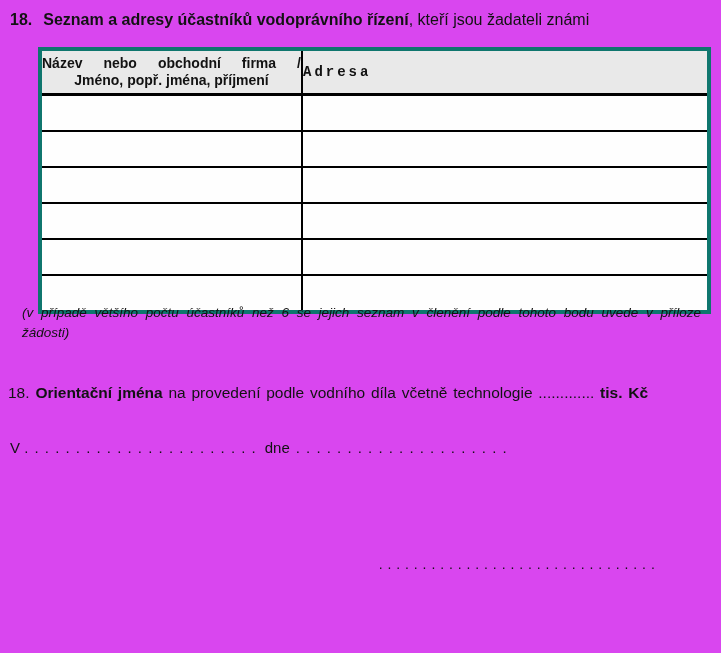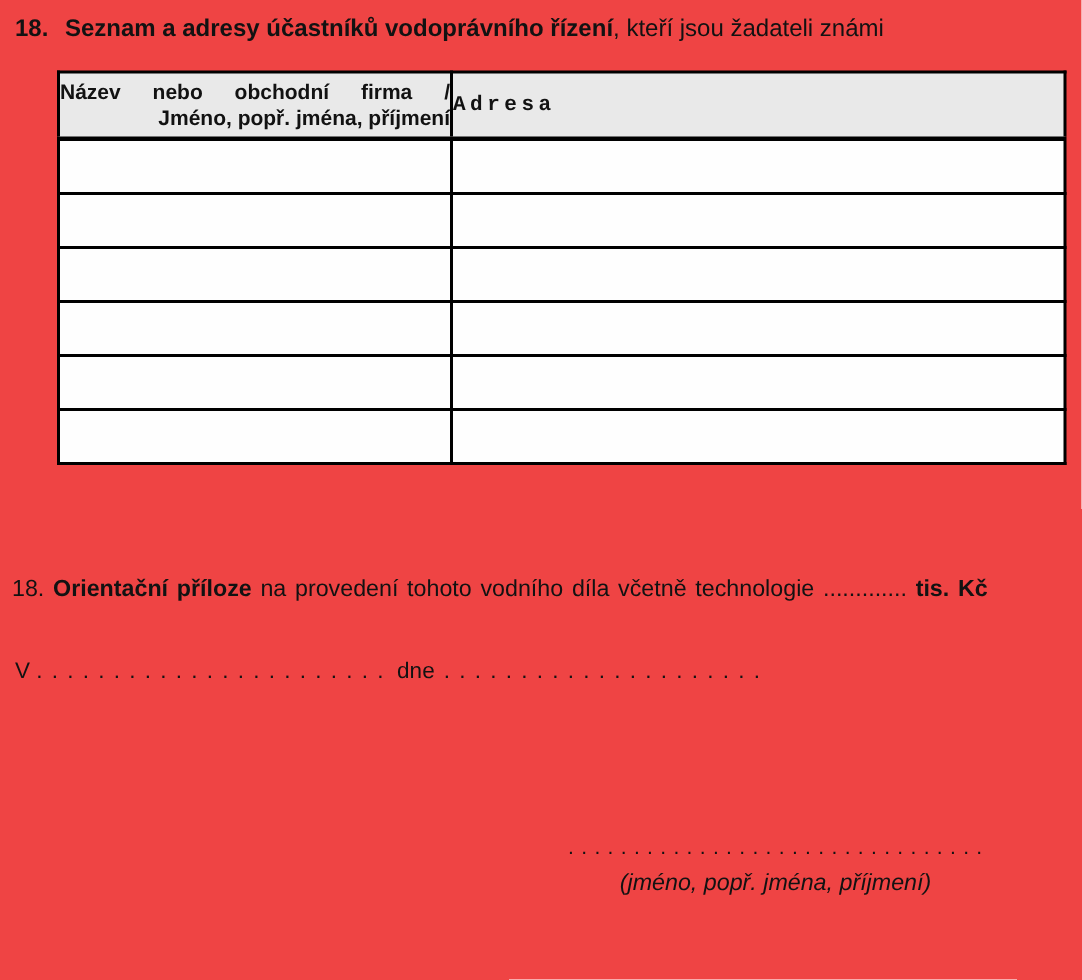--- a/index.html
+++ b/index.html
@@ -4,21 +4,21 @@
 <style>
   html, body {
     margin: 0;
     padding: 0;
     background: #ffffff;
   }
   .page {
     position: relative;
     width: 721px;
     height: 653px;
-    background: #ef4444;
+    background: #d946ef;
     font-family: "Liberation Sans", sans-serif;
     color: #121212;
     overflow: hidden;
   }
   .b { font-weight: bold; }
 
   
   .heading18 {
     position: absolute;
     top: 10px;
@@ -30,21 +30,21 @@
   .heading18 .num { margin-right: 11px; }
 
   
   .ptable {
     position: absolute;
     top: 47px;
     left: 38px;
     width: 673px;
     border-collapse: collapse;
     table-layout: fixed;
-    border: 1px solid #0f766e;
+    border: 4px solid #0f766e;
   }
   .ptable th, .ptable td {
     border: 2px solid #000;
     padding: 0;
   }
   .ptable thead th {
     background: #e9e9e9;
     height: 42px;
     border-bottom: 3px solid #000;
     vertical-align: middle;
@@ -52,21 +52,21 @@
     font-weight: bold;
     text-align: left;
   }
   .col-name { width: 262px; }
   .th-name { padding: 2px 7px 3px 7px; line-height: 17px; }
   .th-name .jline {
     display: block;
     text-align: justify;
     text-align-last: justify;
   }
-  .th-name .jline2 { display: block; text-align: right; }
+  .th-name .jline2 { display: block; text-align: center; }
   .th-addr { padding-left: 9px; letter-spacing: 3px; font-family: Liberation Mono, monospace; }
   .ptable tbody td { height: 34px; background: #fefefe; }
 
   
   .note {
     position: absolute;
     top: 303px;
     left: 22px;
     width: 679px;
     font-size: 13.5px;
@@ -164,34 +164,34 @@
         <td></td>
         <td></td>
       </tr>
       <tr>
         <td></td>
         <td></td>
       </tr>
     </tbody>
   </table>
 
+  <div class="note">(v případě většího počtu účastníků než 6 se jejich seznam v členění podle tohoto bodu uvede v příloze žádosti)</div>
 
   <div class="item19">
     <span>18.</span>
-    <span class="b">Orientační příloze</span>
-    <span>na provedení tohoto vodního díla včetně technologie</span>
+    <span class="b">Orientační jména</span>
+    <span>na provedení podle vodního díla včetně technologie</span>
     <span>.............</span>
     <span class="b">tis. Kč</span>
   </div>
 
   <div class="placedate">
     <span>V</span>
     <span class="dots">. . . . . . . . . . . . . . . . . . . . . . .</span><span class="dne">dne</span><span class="dots">. . . . . . . . . . . . . . . . . . . . .</span>
   </div>
 
   <div class="signature">
     <div class="sig-dots">. . . . . . . . . . . . . . . . . . . . . . . . . . . . . . . .</div>
     <div class="sig-caption">
-      <div>(jméno, popř. jména, příjmení)</div>
     </div>
   </div>
 
 </div>
 
 </body></html>

